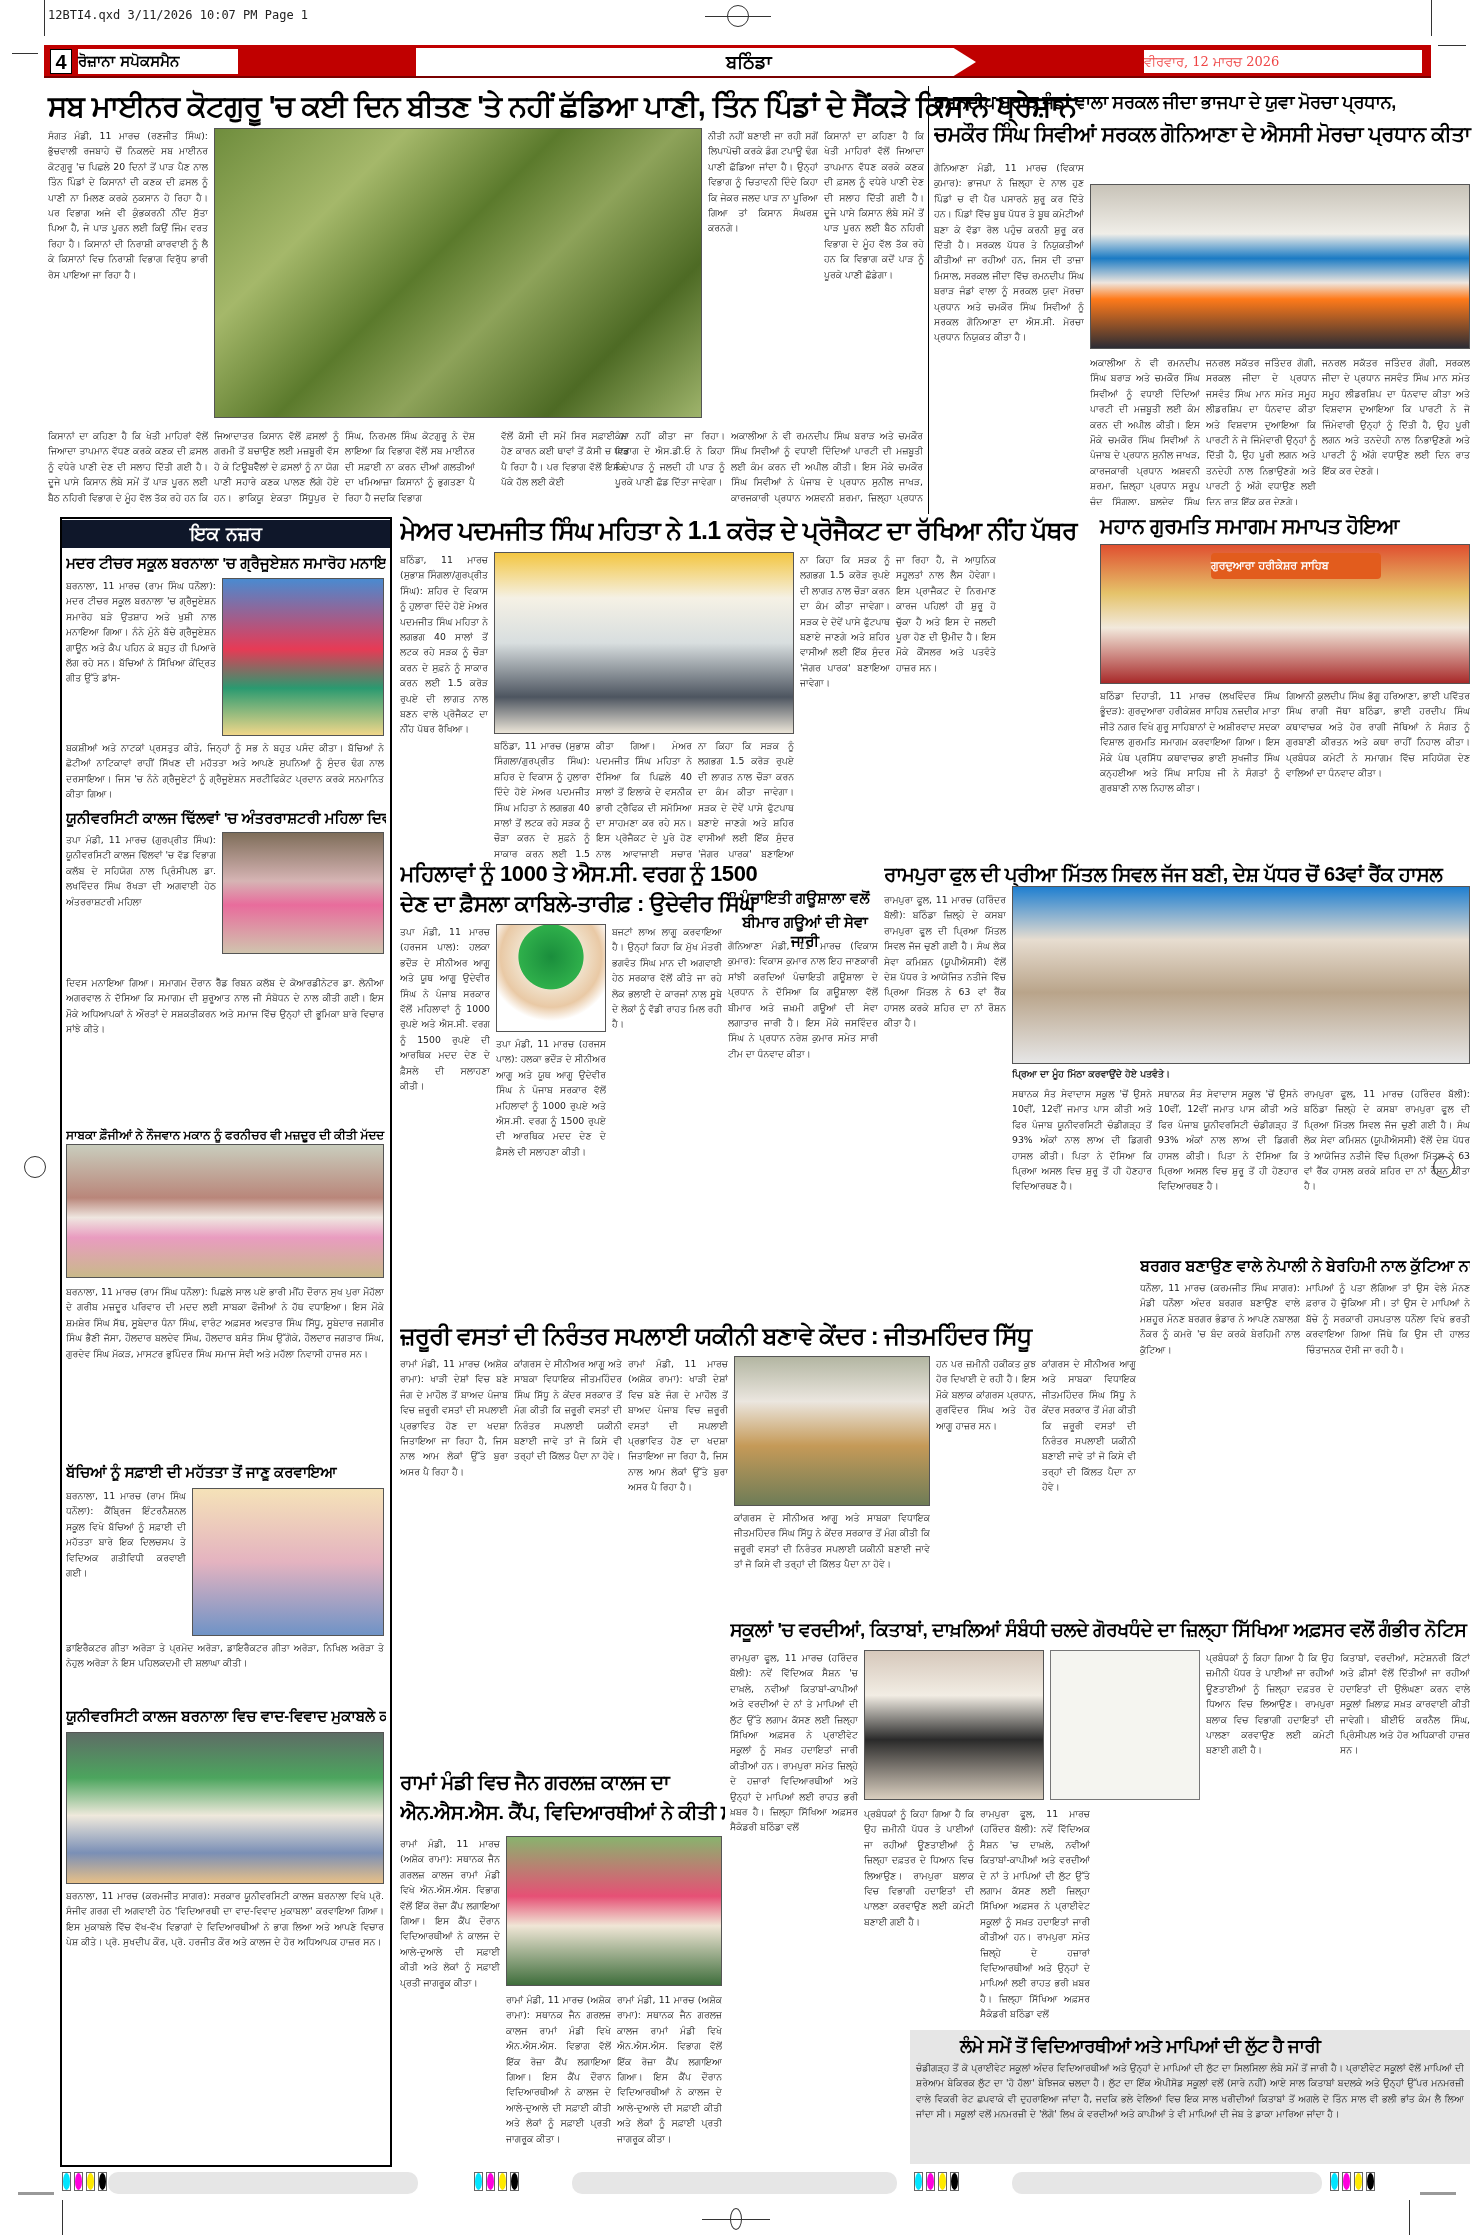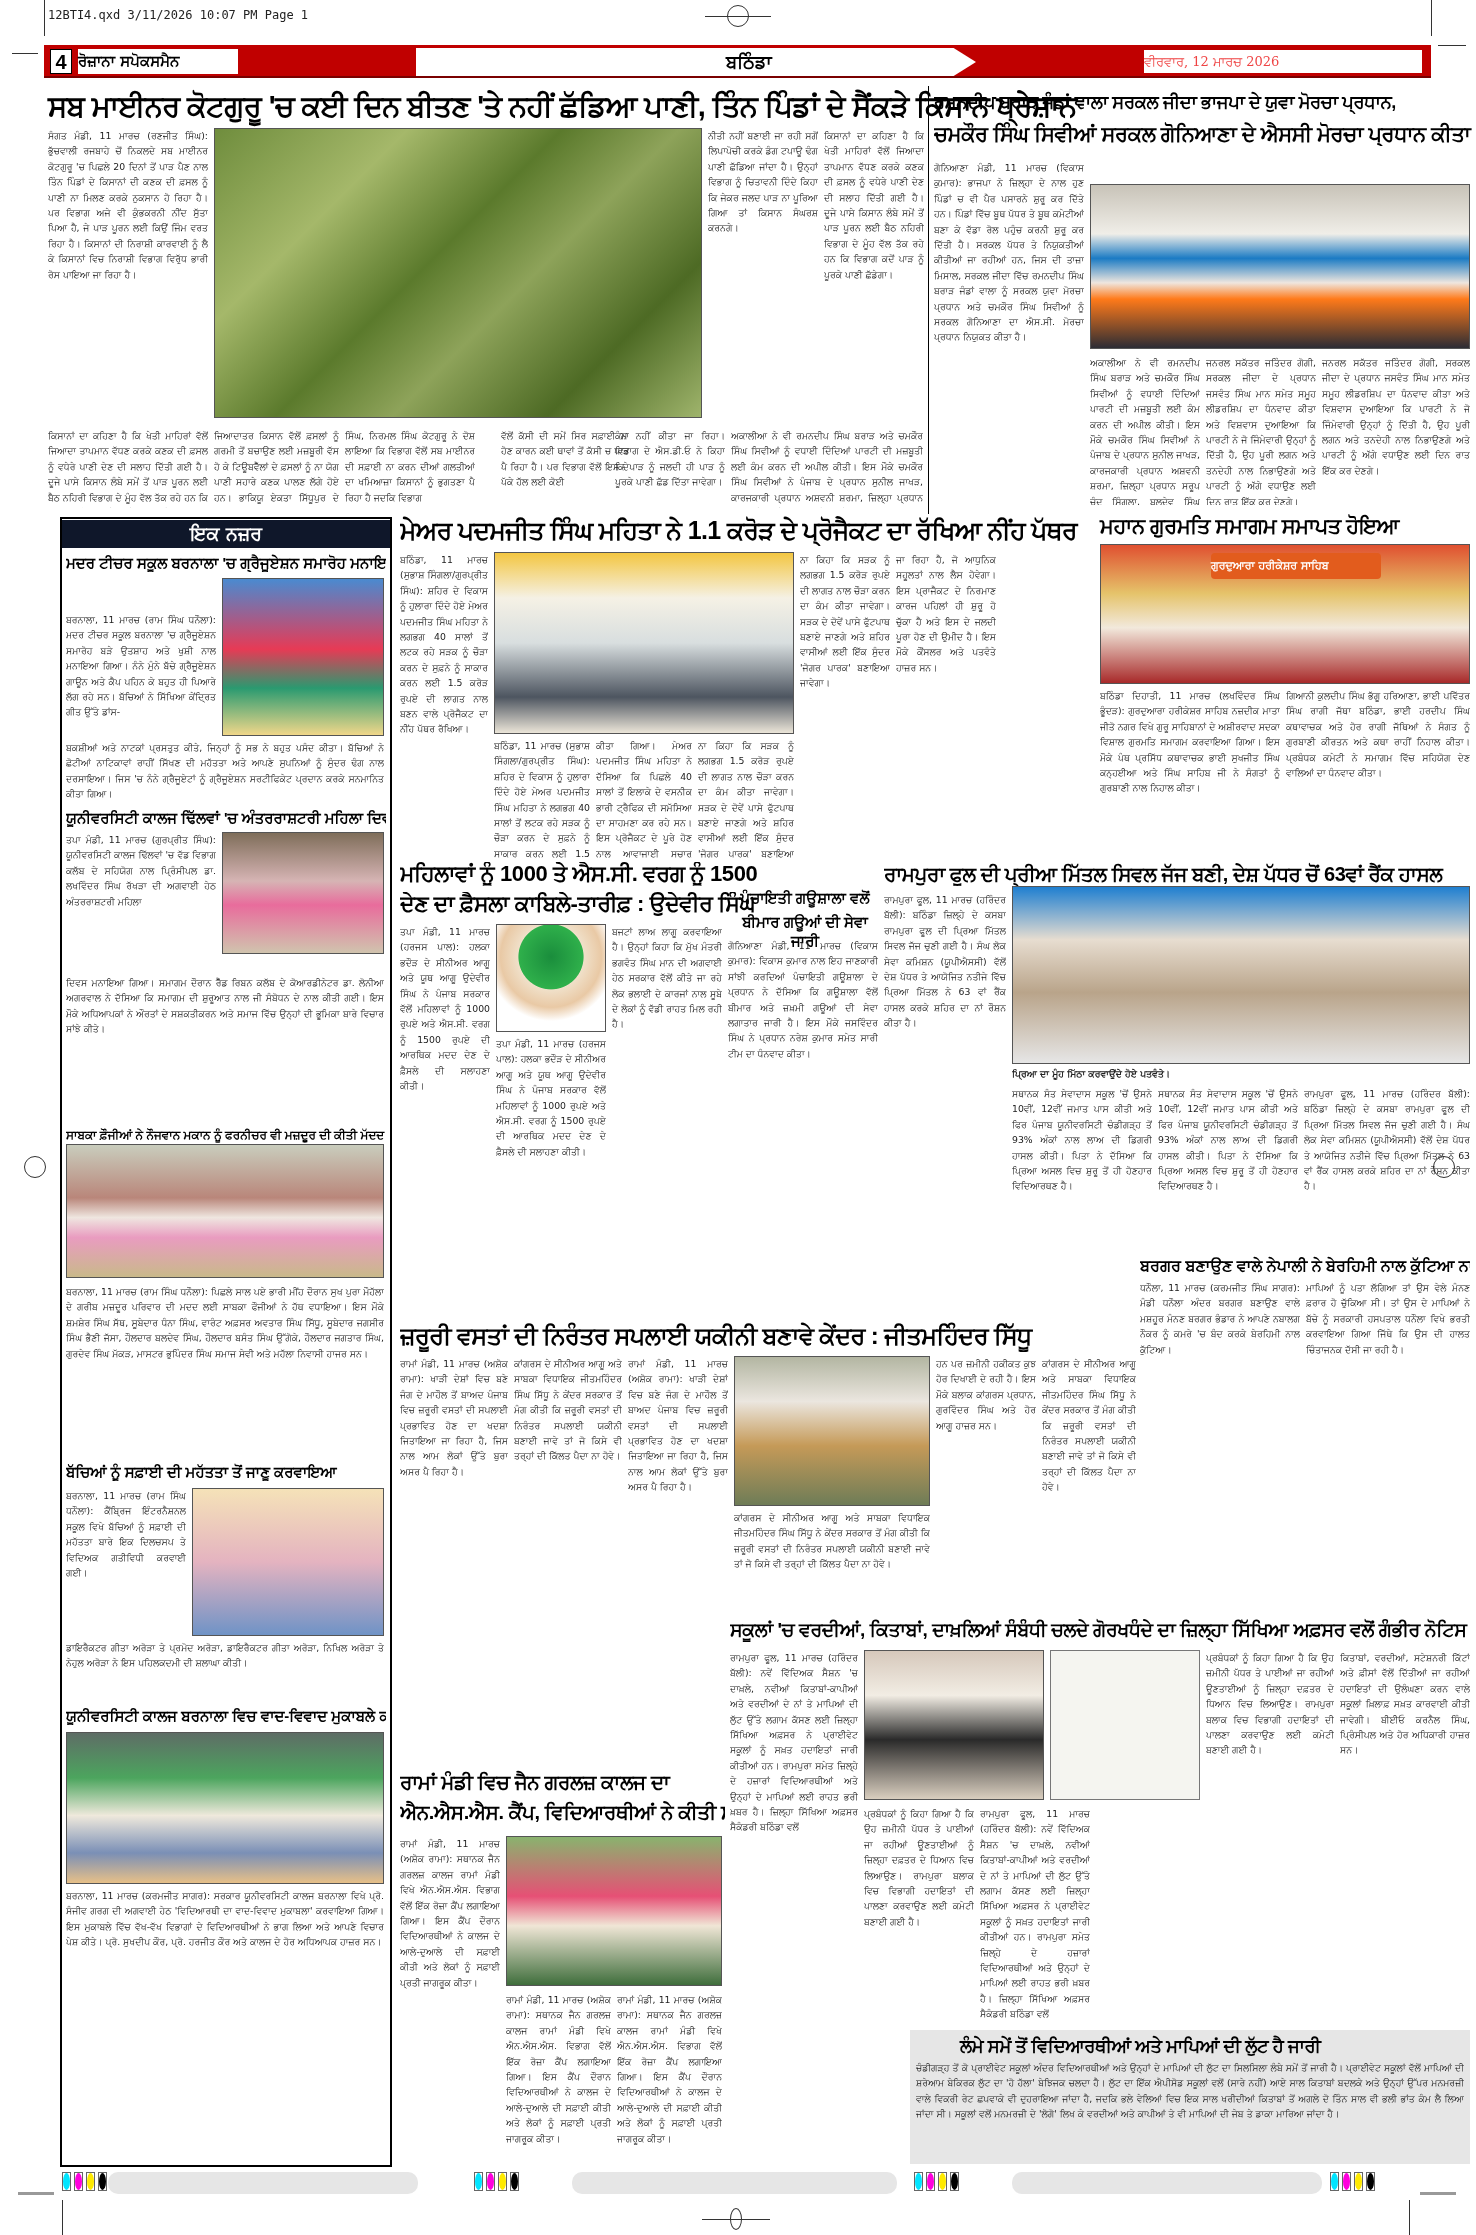--- a/index.html
+++ b/index.html
@@ -81,21 +81,21 @@
 <div class="abs col" style="left:934px;top:160px;width:150px;height:345px">ਗੋਨਿਆਣਾ ਮੰਡੀ, 11 ਮਾਰਚ (ਵਿਕਾਸ ਕੁਮਾਰ): ਭਾਜਪਾ ਨੇ ਜ਼ਿਲ੍ਹਾ ਦੇ ਨਾਲ ਹੁਣ ਪਿੰਡਾਂ ਚ ਵੀ ਪੈਰ ਪਸਾਰਨੇ ਸ਼ੁਰੂ ਕਰ ਦਿੱਤੇ ਹਨ। ਪਿੰਡਾਂ ਵਿੱਚ ਬੂਥ ਪੱਧਰ ਤੇ ਬੂਥ ਕਮੇਟੀਆਂ ਬਣਾ ਕੇ ਵੱਡਾ ਰੋਲ ਪਹੁੰਚ ਕਰਨੀ ਸ਼ੁਰੂ ਕਰ ਦਿੱਤੀ ਹੈ। ਸਰਕਲ ਪੱਧਰ ਤੇ ਨਿਯੁਕਤੀਆਂ ਕੀਤੀਆਂ ਜਾ ਰਹੀਆਂ ਹਨ, ਜਿਸ ਦੀ ਤਾਜ਼ਾ ਮਿਸਾਲ, ਸਰਕਲ ਜੀਦਾ ਵਿੱਚ ਰਮਨਦੀਪ ਸਿੰਘ ਬਰਾੜ ਜੰਡਾਂ ਵਾਲਾ ਨੂੰ ਸਰਕਲ ਯੁਵਾ ਮੋਰਚਾ ਪ੍ਰਧਾਨ ਅਤੇ ਚਮਕੌਰ ਸਿੰਘ ਸਿਵੀਆਂ ਨੂੰ ਸਰਕਲ ਗੋਨਿਆਣਾ ਦਾ ਐਸ.ਸੀ. ਮੋਰਚਾ ਪ੍ਰਧਾਨ ਨਿਯੁਕਤ ਕੀਤਾ ਹੈ।</div>
 <div class="abs photo pol" style="left:1090px;top:184px;width:380px;height:165px"></div>
 <div class="abs col" style="left:1090px;top:355px;width:110px;height:150px">ਅਕਾਲੀਆ ਨੇ ਵੀ ਰਮਨਦੀਪ ਸਿੰਘ ਬਰਾੜ ਅਤੇ ਚਮਕੌਰ ਸਿੰਘ ਸਿਵੀਆਂ ਨੂੰ ਵਧਾਈ ਦਿੰਦਿਆਂ ਪਾਰਟੀ ਦੀ ਮਜ਼ਬੂਤੀ ਲਈ ਕੰਮ ਕਰਨ ਦੀ ਅਪੀਲ ਕੀਤੀ। ਇਸ ਮੌਕੇ ਚਮਕੌਰ ਸਿੰਘ ਸਿਵੀਆਂ ਨੇ ਪੰਜਾਬ ਦੇ ਪ੍ਰਧਾਨ ਸੁਨੀਲ ਜਾਖੜ, ਕਾਰਜਕਾਰੀ ਪ੍ਰਧਾਨ ਅਸ਼ਵਨੀ ਸ਼ਰਮਾ, ਜ਼ਿਲ੍ਹਾ ਪ੍ਰਧਾਨ ਸਰੂਪ ਚੰਦ ਸਿੰਗਲਾ, ਬਲਦੇਵ ਸਿੰਘ ਅਕਲੀਆ ਜ਼ਿਲ੍ਹਾ ਪ੍ਰਧਾਨ ਐਸ ਸੀ ਮੋਰਚਾ, ਜ਼ਿਲ੍ਹਾ</div>
 <div class="abs col" style="left:1206px;top:355px;width:110px;height:150px">ਜਨਰਲ ਸਕੱਤਰ ਜਤਿੰਦਰ ਗੋਗੀ, ਸਰਕਲ ਜੀਦਾ ਦੇ ਪ੍ਰਧਾਨ ਜਸਵੰਤ ਸਿੰਘ ਮਾਨ ਸਮੇਤ ਸਮੂਹ ਲੀਡਰਸ਼ਿਪ ਦਾ ਧੰਨਵਾਦ ਕੀਤਾ ਅਤੇ ਵਿਸ਼ਵਾਸ ਦੁਆਇਆ ਕਿ ਪਾਰਟੀ ਨੇ ਜੋ ਜਿੰਮੇਵਾਰੀ ਉਨ੍ਹਾਂ ਨੂੰ ਦਿੱਤੀ ਹੈ, ਉਹ ਪੂਰੀ ਲਗਨ ਅਤੇ ਤਨਦੇਹੀ ਨਾਲ ਨਿਭਾਉਣਗੇ ਅਤੇ ਪਾਰਟੀ ਨੂੰ ਅੱਗੇ ਵਧਾਉਣ ਲਈ ਦਿਨ ਰਾਤ ਇੱਕ ਕਰ ਦੇਣਗੇ।</div>
 <div class="abs col" style="left:1322px;top:355px;width:148px;height:150px">ਜਨਰਲ ਸਕੱਤਰ ਜਤਿੰਦਰ ਗੋਗੀ, ਸਰਕਲ ਜੀਦਾ ਦੇ ਪ੍ਰਧਾਨ ਜਸਵੰਤ ਸਿੰਘ ਮਾਨ ਸਮੇਤ ਸਮੂਹ ਲੀਡਰਸ਼ਿਪ ਦਾ ਧੰਨਵਾਦ ਕੀਤਾ ਅਤੇ ਵਿਸ਼ਵਾਸ ਦੁਆਇਆ ਕਿ ਪਾਰਟੀ ਨੇ ਜੋ ਜਿੰਮੇਵਾਰੀ ਉਨ੍ਹਾਂ ਨੂੰ ਦਿੱਤੀ ਹੈ, ਉਹ ਪੂਰੀ ਲਗਨ ਅਤੇ ਤਨਦੇਹੀ ਨਾਲ ਨਿਭਾਉਣਗੇ ਅਤੇ ਪਾਰਟੀ ਨੂੰ ਅੱਗੇ ਵਧਾਉਣ ਲਈ ਦਿਨ ਰਾਤ ਇੱਕ ਕਰ ਦੇਣਗੇ।</div>
 
 <div class="abs box" style="left:60px;top:517px;width:332px;height:1650px;border-width:2px"></div>
 <div class="abs ek-nazar" style="left:62px;top:520px;width:328px;height:28px">ਇਕ ਨਜ਼ਰ</div>
 
 <div class="abs h3" style="left:66px;top:553px;width:320px;font-size:15px;white-space:nowrap;overflow:hidden">ਮਦਰ ਟੀਚਰ ਸਕੂਲ ਬਰਨਾਲਾ 'ਚ ਗ੍ਰੈਜੂਏਸ਼ਨ ਸਮਾਰੋਹ ਮਨਾਇਆ</div>
-<div class="abs col" style="left:66px;top:612px;width:150px;height:170px">ਬਰਨਾਲਾ, 11 ਮਾਰਚ (ਰਾਮ ਸਿੰਘ ਧਨੌਲਾ): ਮਦਰ ਟੀਚਰ ਸਕੂਲ ਬਰਨਾਲਾ 'ਚ ਗ੍ਰੈਜੂਏਸ਼ਨ ਸਮਾਰੋਹ ਬੜੇ ਉਤਸ਼ਾਹ ਅਤੇ ਖੁਸ਼ੀ ਨਾਲ ਮਨਾਇਆ ਗਿਆ। ਨੰਨੇ ਮੁੰਨੇ ਬੱਚੇ ਗ੍ਰੈਜੂਏਸ਼ਨ ਗਾਊਨ ਅਤੇ ਕੈਪ ਪਹਿਨ ਕੇ ਬਹੁਤ ਹੀ ਪਿਆਰੇ ਲੱਗ ਰਹੇ ਸਨ। ਬੱਚਿਆਂ ਨੇ ਸਿੱਖਿਆ ਕੇਂਦ੍ਰਿਤ ਗੀਤ ਉੱਤੇ ਡਾਂਸ-</div>
+<div class="abs col" style="left:66px;top:578px;width:150px;height:170px">ਬਰਨਾਲਾ, 11 ਮਾਰਚ (ਰਾਮ ਸਿੰਘ ਧਨੌਲਾ): ਮਦਰ ਟੀਚਰ ਸਕੂਲ ਬਰਨਾਲਾ 'ਚ ਗ੍ਰੈਜੂਏਸ਼ਨ ਸਮਾਰੋਹ ਬੜੇ ਉਤਸ਼ਾਹ ਅਤੇ ਖੁਸ਼ੀ ਨਾਲ ਮਨਾਇਆ ਗਿਆ। ਨੰਨੇ ਮੁੰਨੇ ਬੱਚੇ ਗ੍ਰੈਜੂਏਸ਼ਨ ਗਾਊਨ ਅਤੇ ਕੈਪ ਪਹਿਨ ਕੇ ਬਹੁਤ ਹੀ ਪਿਆਰੇ ਲੱਗ ਰਹੇ ਸਨ। ਬੱਚਿਆਂ ਨੇ ਸਿੱਖਿਆ ਕੇਂਦ੍ਰਿਤ ਗੀਤ ਉੱਤੇ ਡਾਂਸ-</div>
 <div class="abs photo kids" style="left:222px;top:578px;width:162px;height:158px"></div>
 <div class="abs col" style="left:66px;top:740px;width:318px;height:65px">ਬਕਸ਼ੀਆਂ ਅਤੇ ਨਾਟਕਾਂ ਪ੍ਰਸਤੁਤ ਕੀਤੇ, ਜਿਨ੍ਹਾਂ ਨੂੰ ਸਭ ਨੇ ਬਹੁਤ ਪਸੰਦ ਕੀਤਾ। ਬੱਚਿਆਂ ਨੇ ਛੋਟੀਆਂ ਨਾਟਿਕਾਵਾਂ ਰਾਹੀਂ ਸਿੱਖਣ ਦੀ ਮਹੱਤਤਾ ਅਤੇ ਆਪਣੇ ਸੁਪਨਿਆਂ ਨੂੰ ਸੁੰਦਰ ਢੰਗ ਨਾਲ ਦਰਸਾਇਆ। ਜਿਸ 'ਚ ਨੰਨੇ ਗ੍ਰੈਜੂਏਟਾਂ ਨੂੰ ਗ੍ਰੈਜੂਏਸ਼ਨ ਸਰਟੀਫਿਕੇਟ ਪ੍ਰਦਾਨ ਕਰਕੇ ਸਨਮਾਨਿਤ ਕੀਤਾ ਗਿਆ।</div>
 
 <div class="abs h3" style="left:66px;top:808px;width:320px;white-space:nowrap;overflow:hidden">ਯੂਨੀਵਰਸਿਟੀ ਕਾਲਜ ਢਿੱਲਵਾਂ 'ਚ ਅੰਤਰਰਾਸ਼ਟਰੀ ਮਹਿਲਾ ਦਿਵਸ ਮਨਾਇਆ</div>
 <div class="abs col" style="left:66px;top:832px;width:150px;height:140px">ਤਪਾ ਮੰਡੀ, 11 ਮਾਰਚ (ਗੁਰਪ੍ਰੀਤ ਸਿੰਘ): ਯੂਨੀਵਰਸਿਟੀ ਕਾਲਜ ਢਿੱਲਵਾਂ 'ਚ ਵੱਡ ਵਿਭਾਗ ਕਲੱਬ ਦੇ ਸਹਿਯੋਗ ਨਾਲ ਪ੍ਰਿੰਸੀਪਲ ਡਾ. ਲਖਵਿੰਦਰ ਸਿੰਘ ਰੱਖੜਾ ਦੀ ਅਗਵਾਈ ਹੇਠ ਅੰਤਰਰਾਸ਼ਟਰੀ ਮਹਿਲਾ</div>
 <div class="abs photo women" style="left:222px;top:832px;width:162px;height:122px"></div>
 <div class="abs col" style="left:66px;top:975px;width:318px;height:145px">ਦਿਵਸ ਮਨਾਇਆ ਗਿਆ। ਸਮਾਗਮ ਦੌਰਾਨ ਰੈੱਡ ਰਿਬਨ ਕਲੱਬ ਦੇ ਕੋਆਰਡੀਨੇਟਰ ਡਾ. ਲੋਨੀਆ ਅਗਰਵਾਲ ਨੇ ਦੱਸਿਆ ਕਿ ਸਮਾਗਮ ਦੀ ਸ਼ੁਰੂਆਤ ਨਾਲ ਜੀ ਸੰਬੋਧਨ ਦੇ ਨਾਲ ਕੀਤੀ ਗਈ। ਇਸ ਮੌਕੇ ਅਧਿਆਪਕਾਂ ਨੇ ਔਰਤਾਂ ਦੇ ਸਸ਼ਕਤੀਕਰਨ ਅਤੇ ਸਮਾਜ ਵਿੱਚ ਉਨ੍ਹਾਂ ਦੀ ਭੂਮਿਕਾ ਬਾਰੇ ਵਿਚਾਰ ਸਾਂਝੇ ਕੀਤੇ।</div>
 
 <div class="abs h3" style="left:66px;top:1126px;width:320px;font-size:12px;white-space:nowrap;overflow:hidden">ਸਾਬਕਾ ਫ਼ੌਜੀਆਂ ਨੇ ਨੌਜਵਾਨ ਮਕਾਨ ਨੂੰ ਫਰਨੀਚਰ ਵੀ ਮਜ਼ਦੂਰ ਦੀ ਕੀਤੀ ਮੱਦਦ : ਸਿੱਧੂ</div>
 <div class="abs photo street" style="left:66px;top:1144px;width:318px;height:134px"></div>

